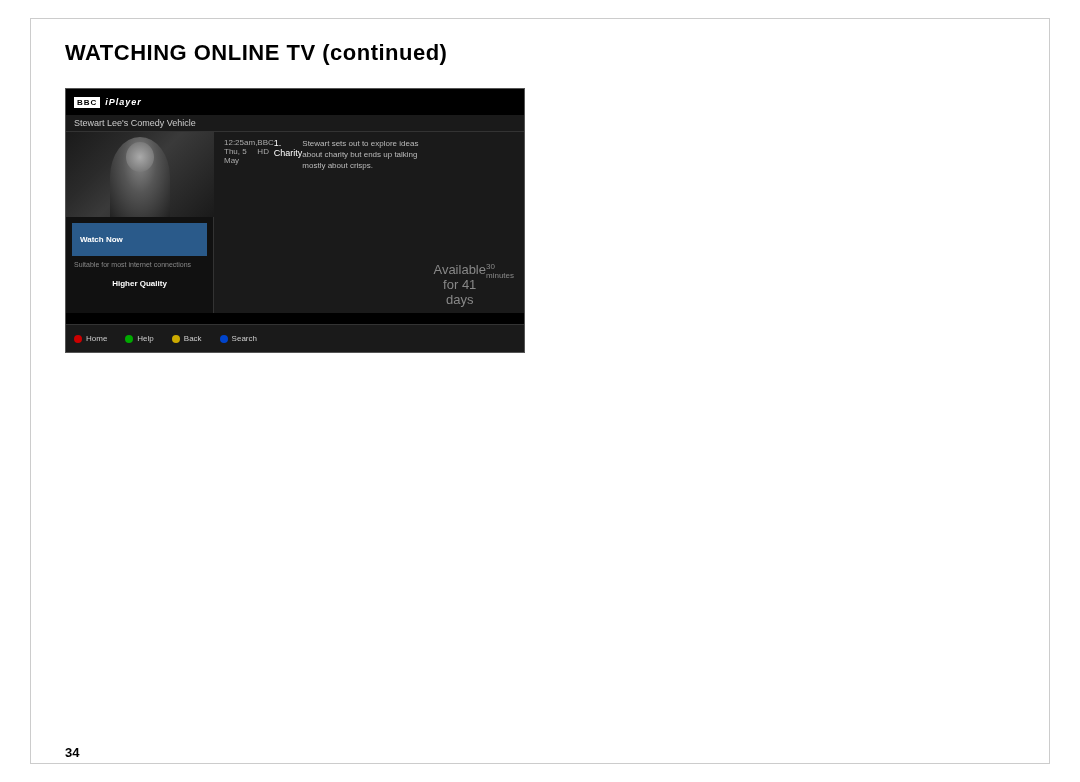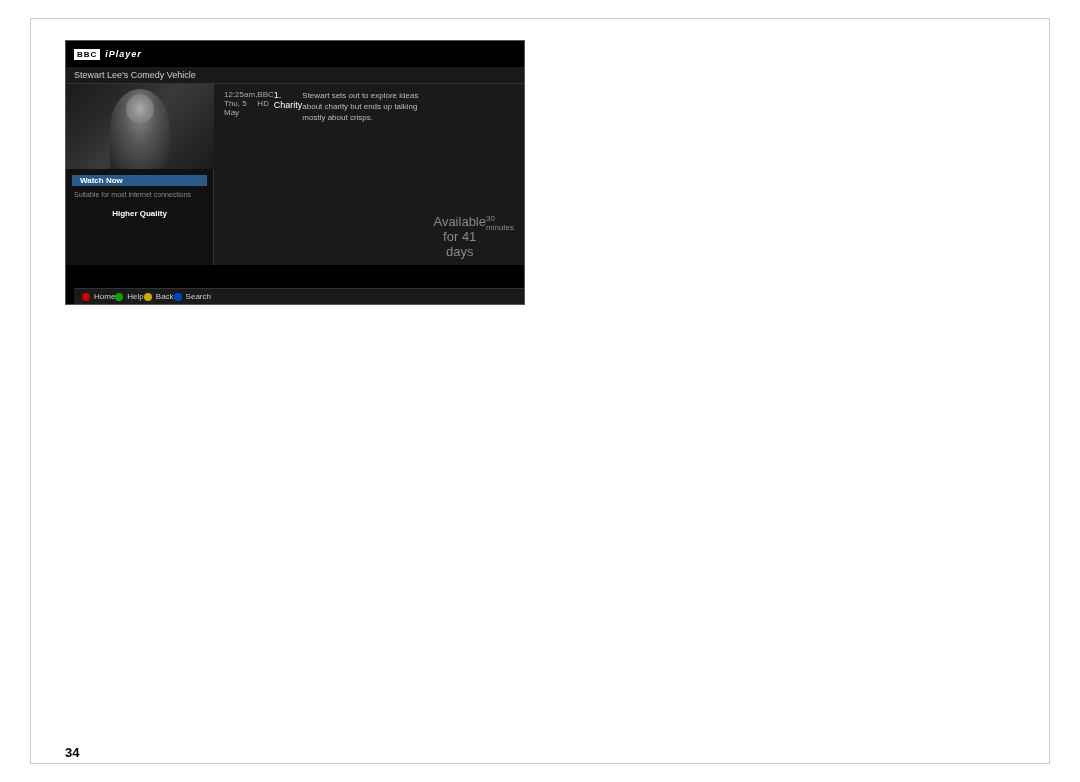--- a/index.html
+++ b/index.html
@@ -165,21 +165,21 @@
       height: 30px;
       background: radial-gradient(ellipse, #aaa 0%, #666 100%);
       border-radius: 50%;
     }
 
     .watch-now-btn {
       background: #2a5a8a;
       color: #ffffff;
       font-size: 8px;
       font-weight: bold;
-      padding: 1px 8px;
+      padding: 12px 8px;
       margin: 6px 6px 2px 6px;
       cursor: pointer;
     }
 
     .quality-label {
       color: #888888;
       font-size: 7px;
       padding: 2px 8px;
       line-height: 1.3;
     }
@@ -269,27 +269,27 @@
       color: #888888;
       font-size: 8px;
     }
 
     
     .nav-bar {
       position: absolute;
       bottom: 0;
       left: 0;
       right: 0;
-      height: 16px;
+      height: 28px;
       background: #1a1a1a;
       display: flex;
       align-items: center;
       padding: 0 8px;
+      gap: 18px;
       border-top: 1px solid #333;
-      margin-left: 8px;
     }
 
     .nav-item {
       display: flex;
       align-items: center;
       gap: 4px;
       color: #cccccc;
       font-size: 8px;
     }
 
@@ -318,20 +318,21 @@
 </head>
 <body>
 
 <div class="page-border-top"></div>
 <div class="page-border-bottom"></div>
 <div class="page-border-left"></div>
 <div class="page-border-right"></div>
 
 <div class="page-content">
 
+  <h1 class="page-title">WATCHING ONLINE TV (continued)</h1>
 
   <div class="screenshot-container">
 
     <div class="iplayer-header">
       <div class="bbc-logo">
         <span class="bbc-box">BBC</span>
         <span class="iplayer-text">iPlayer</span>
       </div>
     </div>
 

